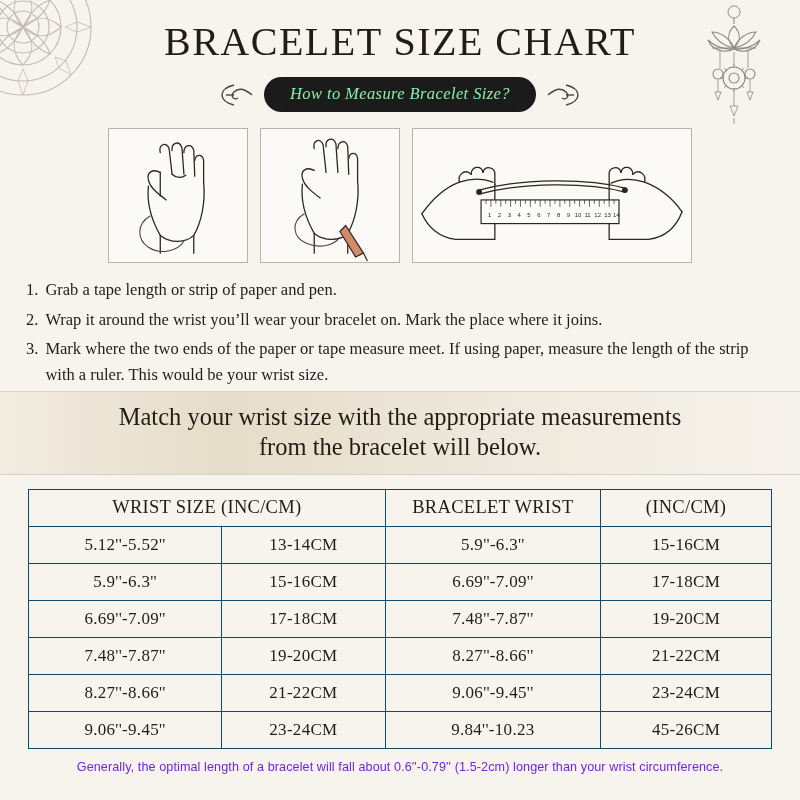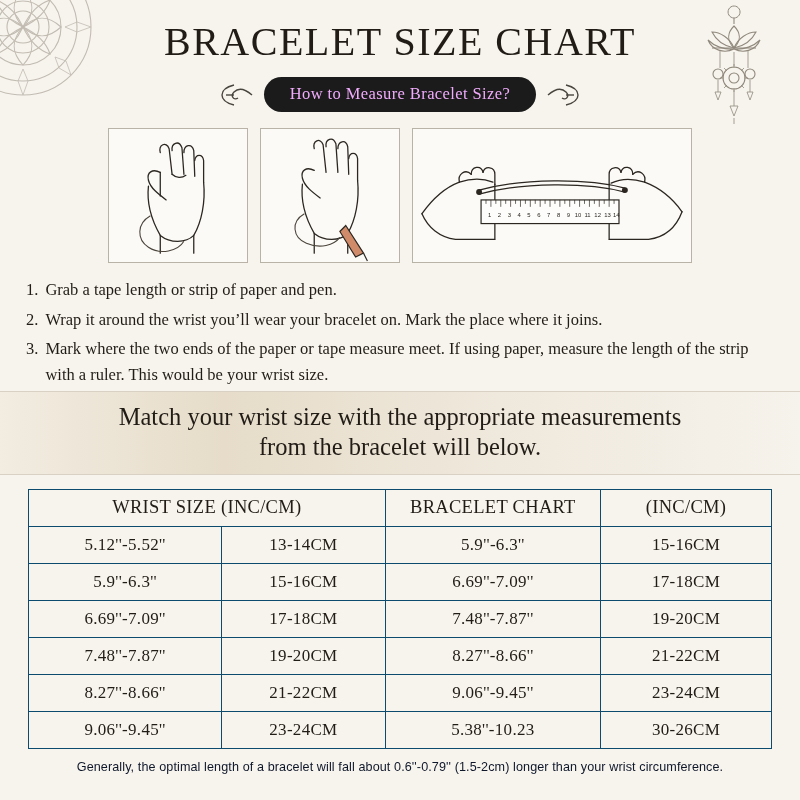--- a/index.html
+++ b/index.html
@@ -55,26 +55,27 @@
   
   .subtitle-row {
     display: flex;
     align-items: center;
     justify-content: center;
     margin-top: 12px;
     gap: 10px;
   }
   .pill {
     background: #1b1b1b;
-    color: #f0abfc;
+    color: #86efac;
     border-radius: 18px;
     padding: 7px 26px 8px 26px;
     font-size: 16.5px;
     letter-spacing: .4px;
     font-family: "Liberation Serif", serif;
+    font-style: italic;
   }
   .swirl {
     width: 34px;
     height: 26px;
     opacity: .85;
   }
 
   
   .illus-row {
     display: flex;
@@ -142,21 +143,21 @@
   .col-c { width: 29%; }
   .col-d { width: 23%; }
 
   
   .footnote {
     margin: 11px 16px 0 16px;
     text-align: center;
     font-family: "Liberation Sans", sans-serif;
     font-size: 12.6px;
     letter-spacing: .1px;
-    color: #0f172a;
+    color: #6d28d9;
   }
 </style>
 </head>
 <body>
 
 <div class="page">
 
   <svg class="mandala" viewBox="0 0 150 150">
     <g fill="none" stroke="#8d8477" stroke-width="1.1">
       <circle cx="75" cy="75" r="16"></circle>
@@ -392,21 +393,21 @@
   <div class="banner">
     <div>Match your wrist size with the appropriate measurements</div>
     <div>from the bracelet will below.</div>
   </div>
 
   <div class="table-wrap">
     <table class="size-table">
       <thead>
         <tr>
           <th class="col-a" colspan="2">WRIST SIZE (INC/CM)</th>
-          <th class="col-c">BRACELET CHART</th>
+          <th class="col-c">BRACELET WRIST</th>
           <th class="col-d">(INC/CM)</th>
         </tr>
       </thead>
       <tbody>
         <tr>
           <td class="col-a">5.12''-5.52''</td>
           <td class="col-b">13-14CM</td>
           <td class="col-c">5.9''-6.3''</td>
           <td class="col-d">15-16CM</td>
         </tr>
@@ -430,22 +431,22 @@
         </tr>
         <tr>
           <td class="col-a">8.27''-8.66''</td>
           <td class="col-b">21-22CM</td>
           <td class="col-c">9.06''-9.45''</td>
           <td class="col-d">23-24CM</td>
         </tr>
         <tr>
           <td class="col-a">9.06''-9.45''</td>
           <td class="col-b">23-24CM</td>
-          <td class="col-c">5.38''-10.23</td>
-          <td class="col-d">30-26CM</td>
+          <td class="col-c">9.84''-10.23</td>
+          <td class="col-d">45-26CM</td>
         </tr>
       </tbody>
     </table>
   </div>
 
   <div class="footnote">Generally, the optimal length of a bracelet will fall about 0.6''-0.79'' (1.5-2cm) longer than your wrist circumference.</div>
 
 </div>
 
 </body></html>

